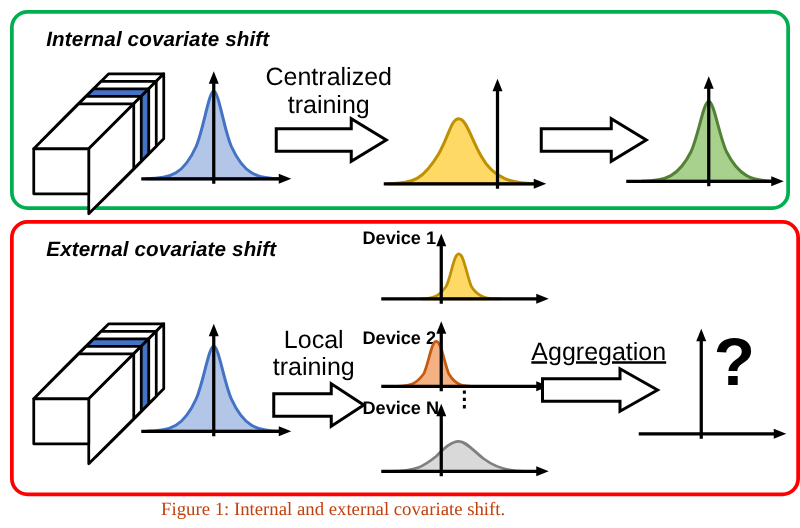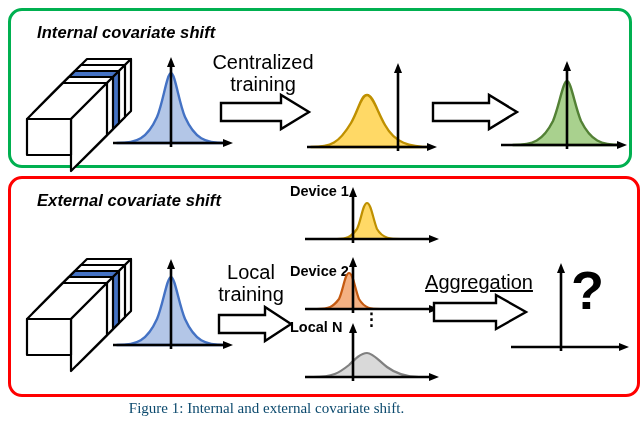--- a/index.html
+++ b/index.html
@@ -21,21 +21,21 @@
   .stack{position:absolute;}
   .flow-label{position:absolute;font-size:20px;text-align:center;
     line-height:1.12;white-space:pre-line;}
   .dist{position:absolute;}
   .device-label{position:absolute;font-size:14.5px;white-space:nowrap;font-weight:bold;}
   .qmark{position:absolute;font-size:54px;font-weight:bold;
     font-family:"Liberation Sans",sans-serif;line-height:1;}
   .vdots{position:absolute;font-size:17px;font-weight:bold;letter-spacing:0;
     line-height:.55;text-align:center;}
   .caption{position:absolute;left:0;top:400px;width:533px;text-align:center;
-    font-family:"Liberation Serif",serif;font-size:15px;color:#0c4a6e;
+    font-family:"Liberation Serif",serif;font-size:15px;color:#c2410c;
     white-space:nowrap;}
   svg{display:block;overflow:visible;}
 </style>
 </head>
 <body>
 
 <div id="figure">
 
   <div class="panel" id="panel-internal">
     <div class="panel-title" id="title-internal">Internal covariate shift</div>
@@ -181,21 +181,21 @@
         <path d="M22,54 C34,54 38,52 44,44 C48,36 50,18 54,18 C58,18 60,34 64,44 C70,54 76,54 86,54 Z" fill="#f4b183" stroke="#c55a11" stroke-width="2.2" stroke-linejoin="round"></path>
         <line x1="10" y1="54" x2="136" y2="54" stroke="#000" stroke-width="2.6"></line>
         <polygon points="144,54 134,50 134,58" fill="#000"></polygon>
         <line x1="58" y1="58" x2="58" y2="10" stroke="#000" stroke-width="2.6"></line>
         <polygon points="58,2 54,12 62,12" fill="#000"></polygon>
       </svg>
     </div>
 
     <div class="vdots" style="left:352px;top:136px;width:14px;">⋮</div>
 
-    <div class="device-label" style="left:279px;top:140px;">Local N</div>
+    <div class="device-label" style="left:279px;top:140px;">Device N</div>
     <div class="dist" style="left:284px;top:144px;">
       <svg width="150" height="66" viewBox="0 0 150 66">
         <path d="M18,54 C38,54 44,50 54,42 C60,36 66,30 72,30 C78,30 84,38 92,44 C100,50 110,54 124,54 Z" fill="#d9d9d9" stroke="#808080" stroke-width="2.2" stroke-linejoin="round"></path>
         <line x1="10" y1="54" x2="136" y2="54" stroke="#000" stroke-width="2.6"></line>
         <polygon points="144,54 134,50 134,58" fill="#000"></polygon>
         <line x1="58" y1="58" x2="58" y2="8" stroke="#000" stroke-width="2.6"></line>
         <polygon points="58,0 54,10 62,10" fill="#000"></polygon>
       </svg>
     </div>
 

